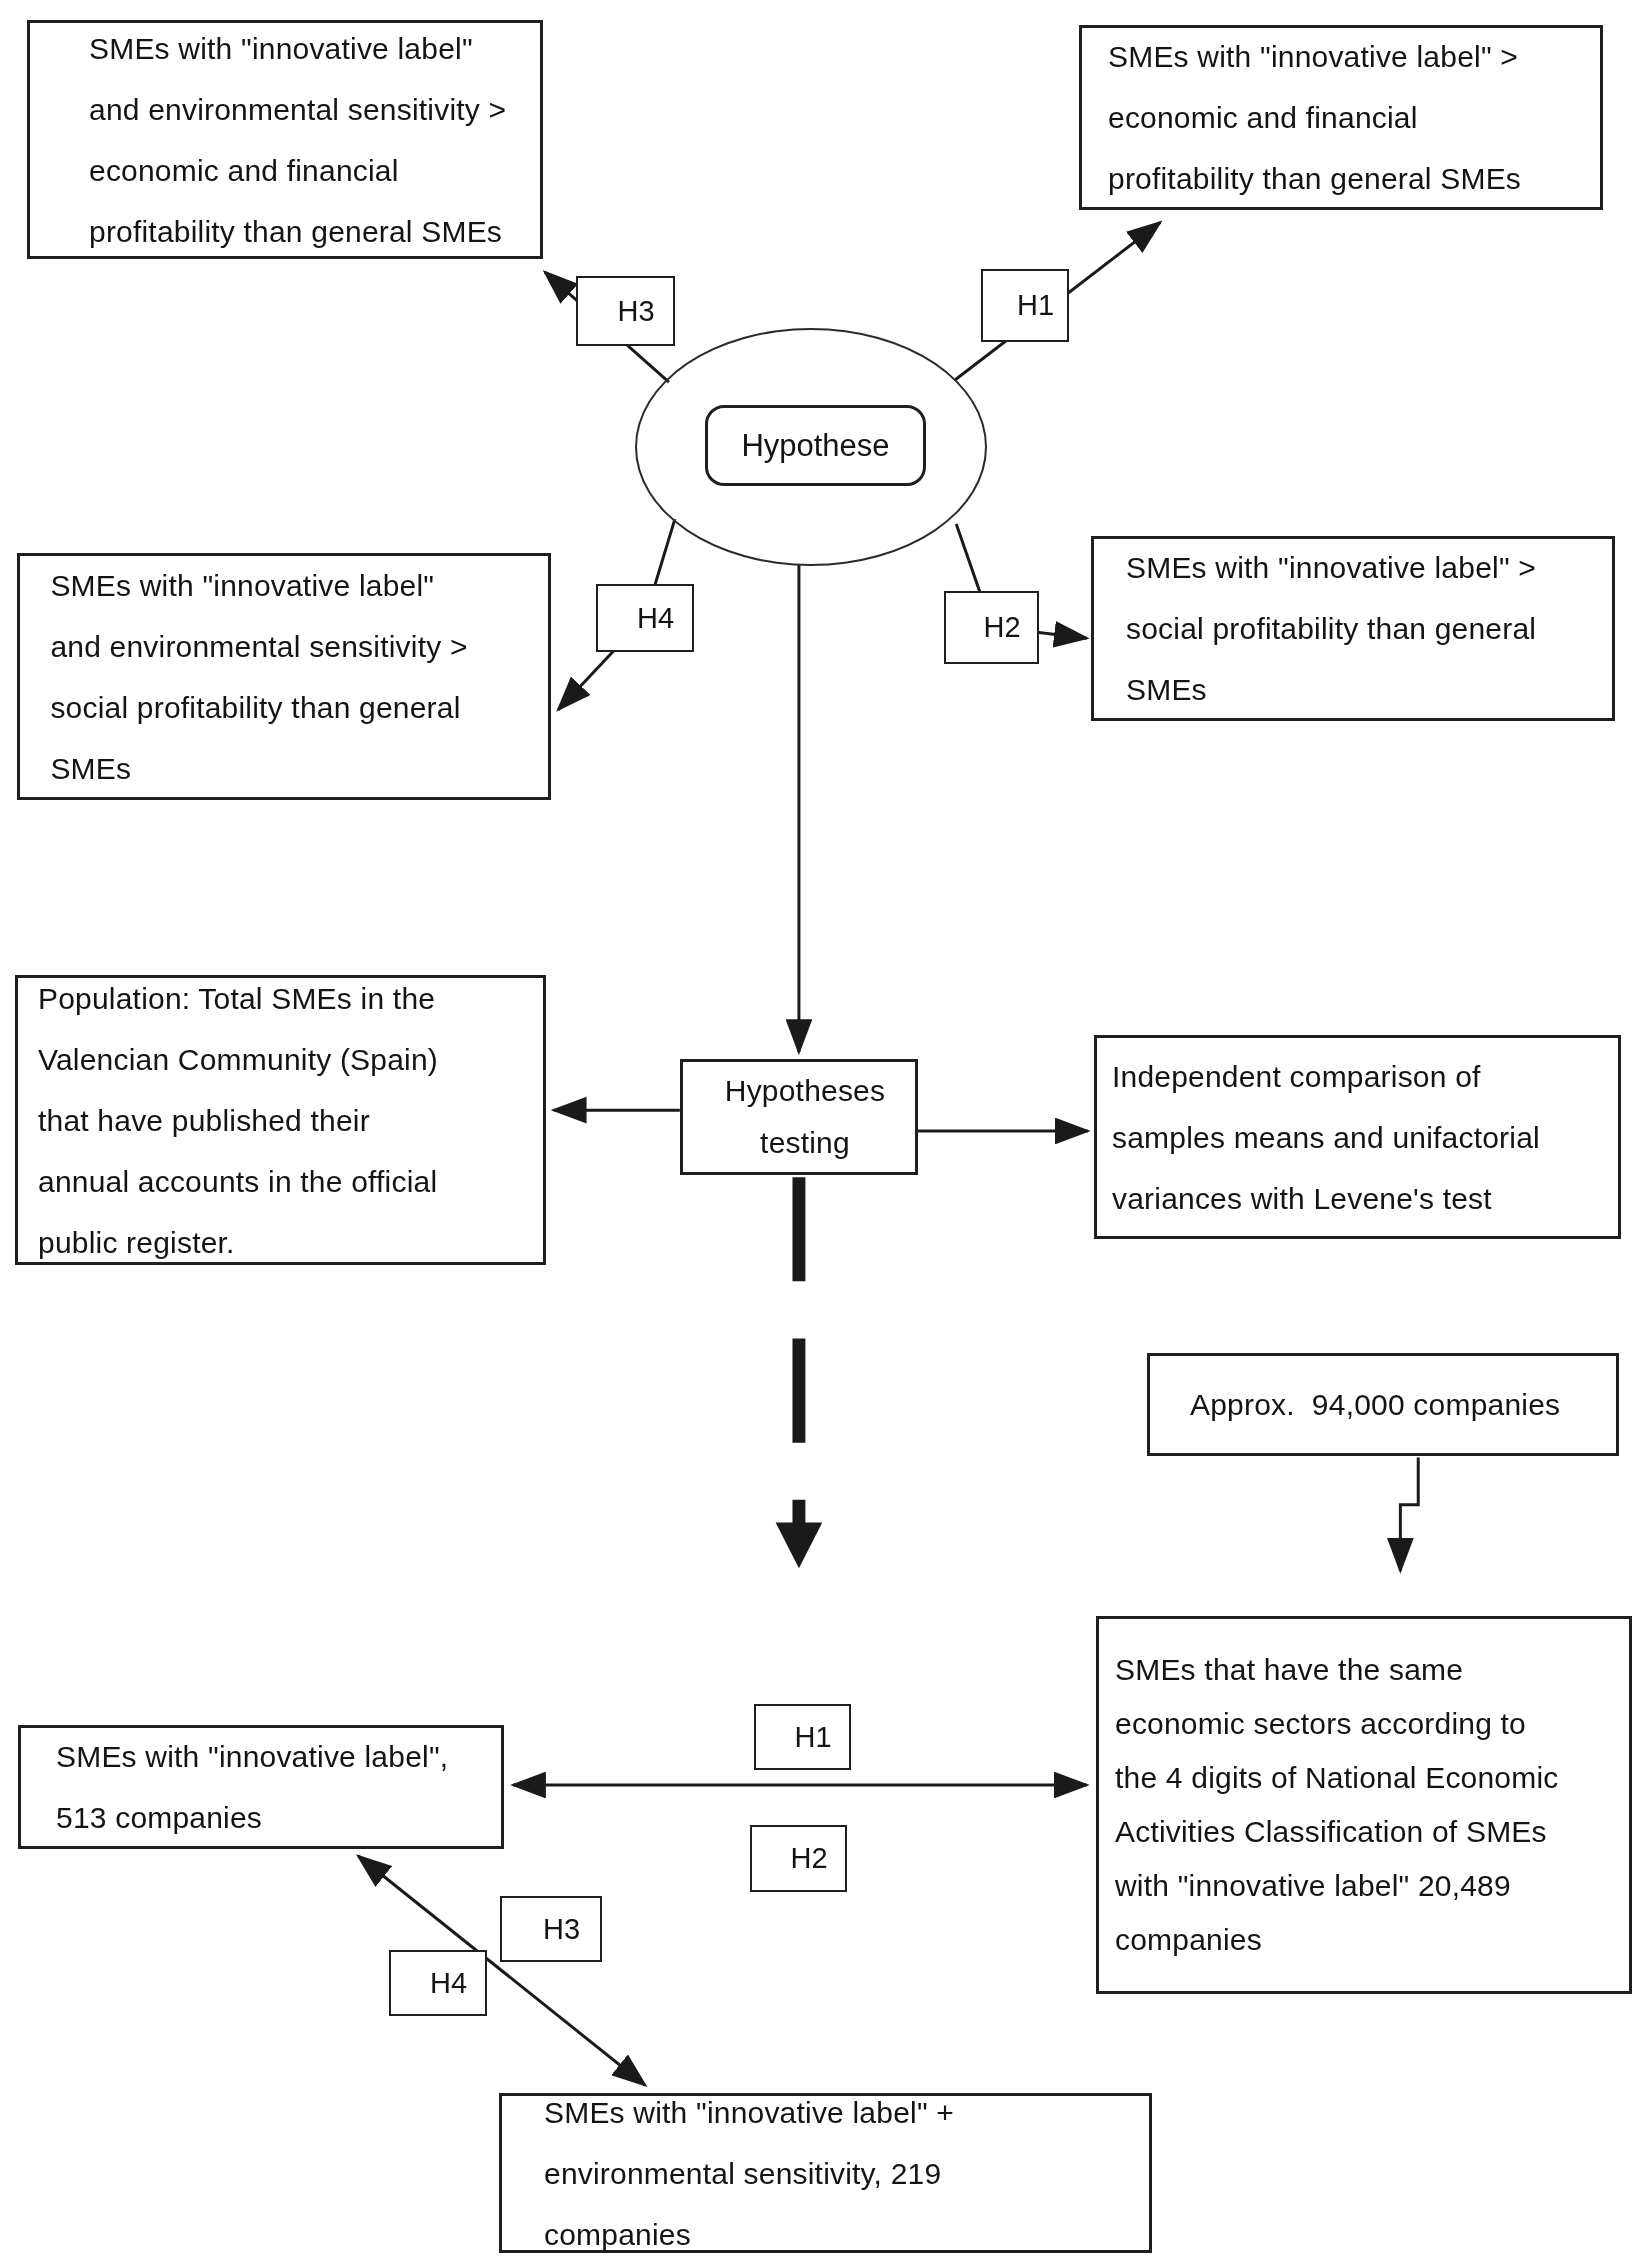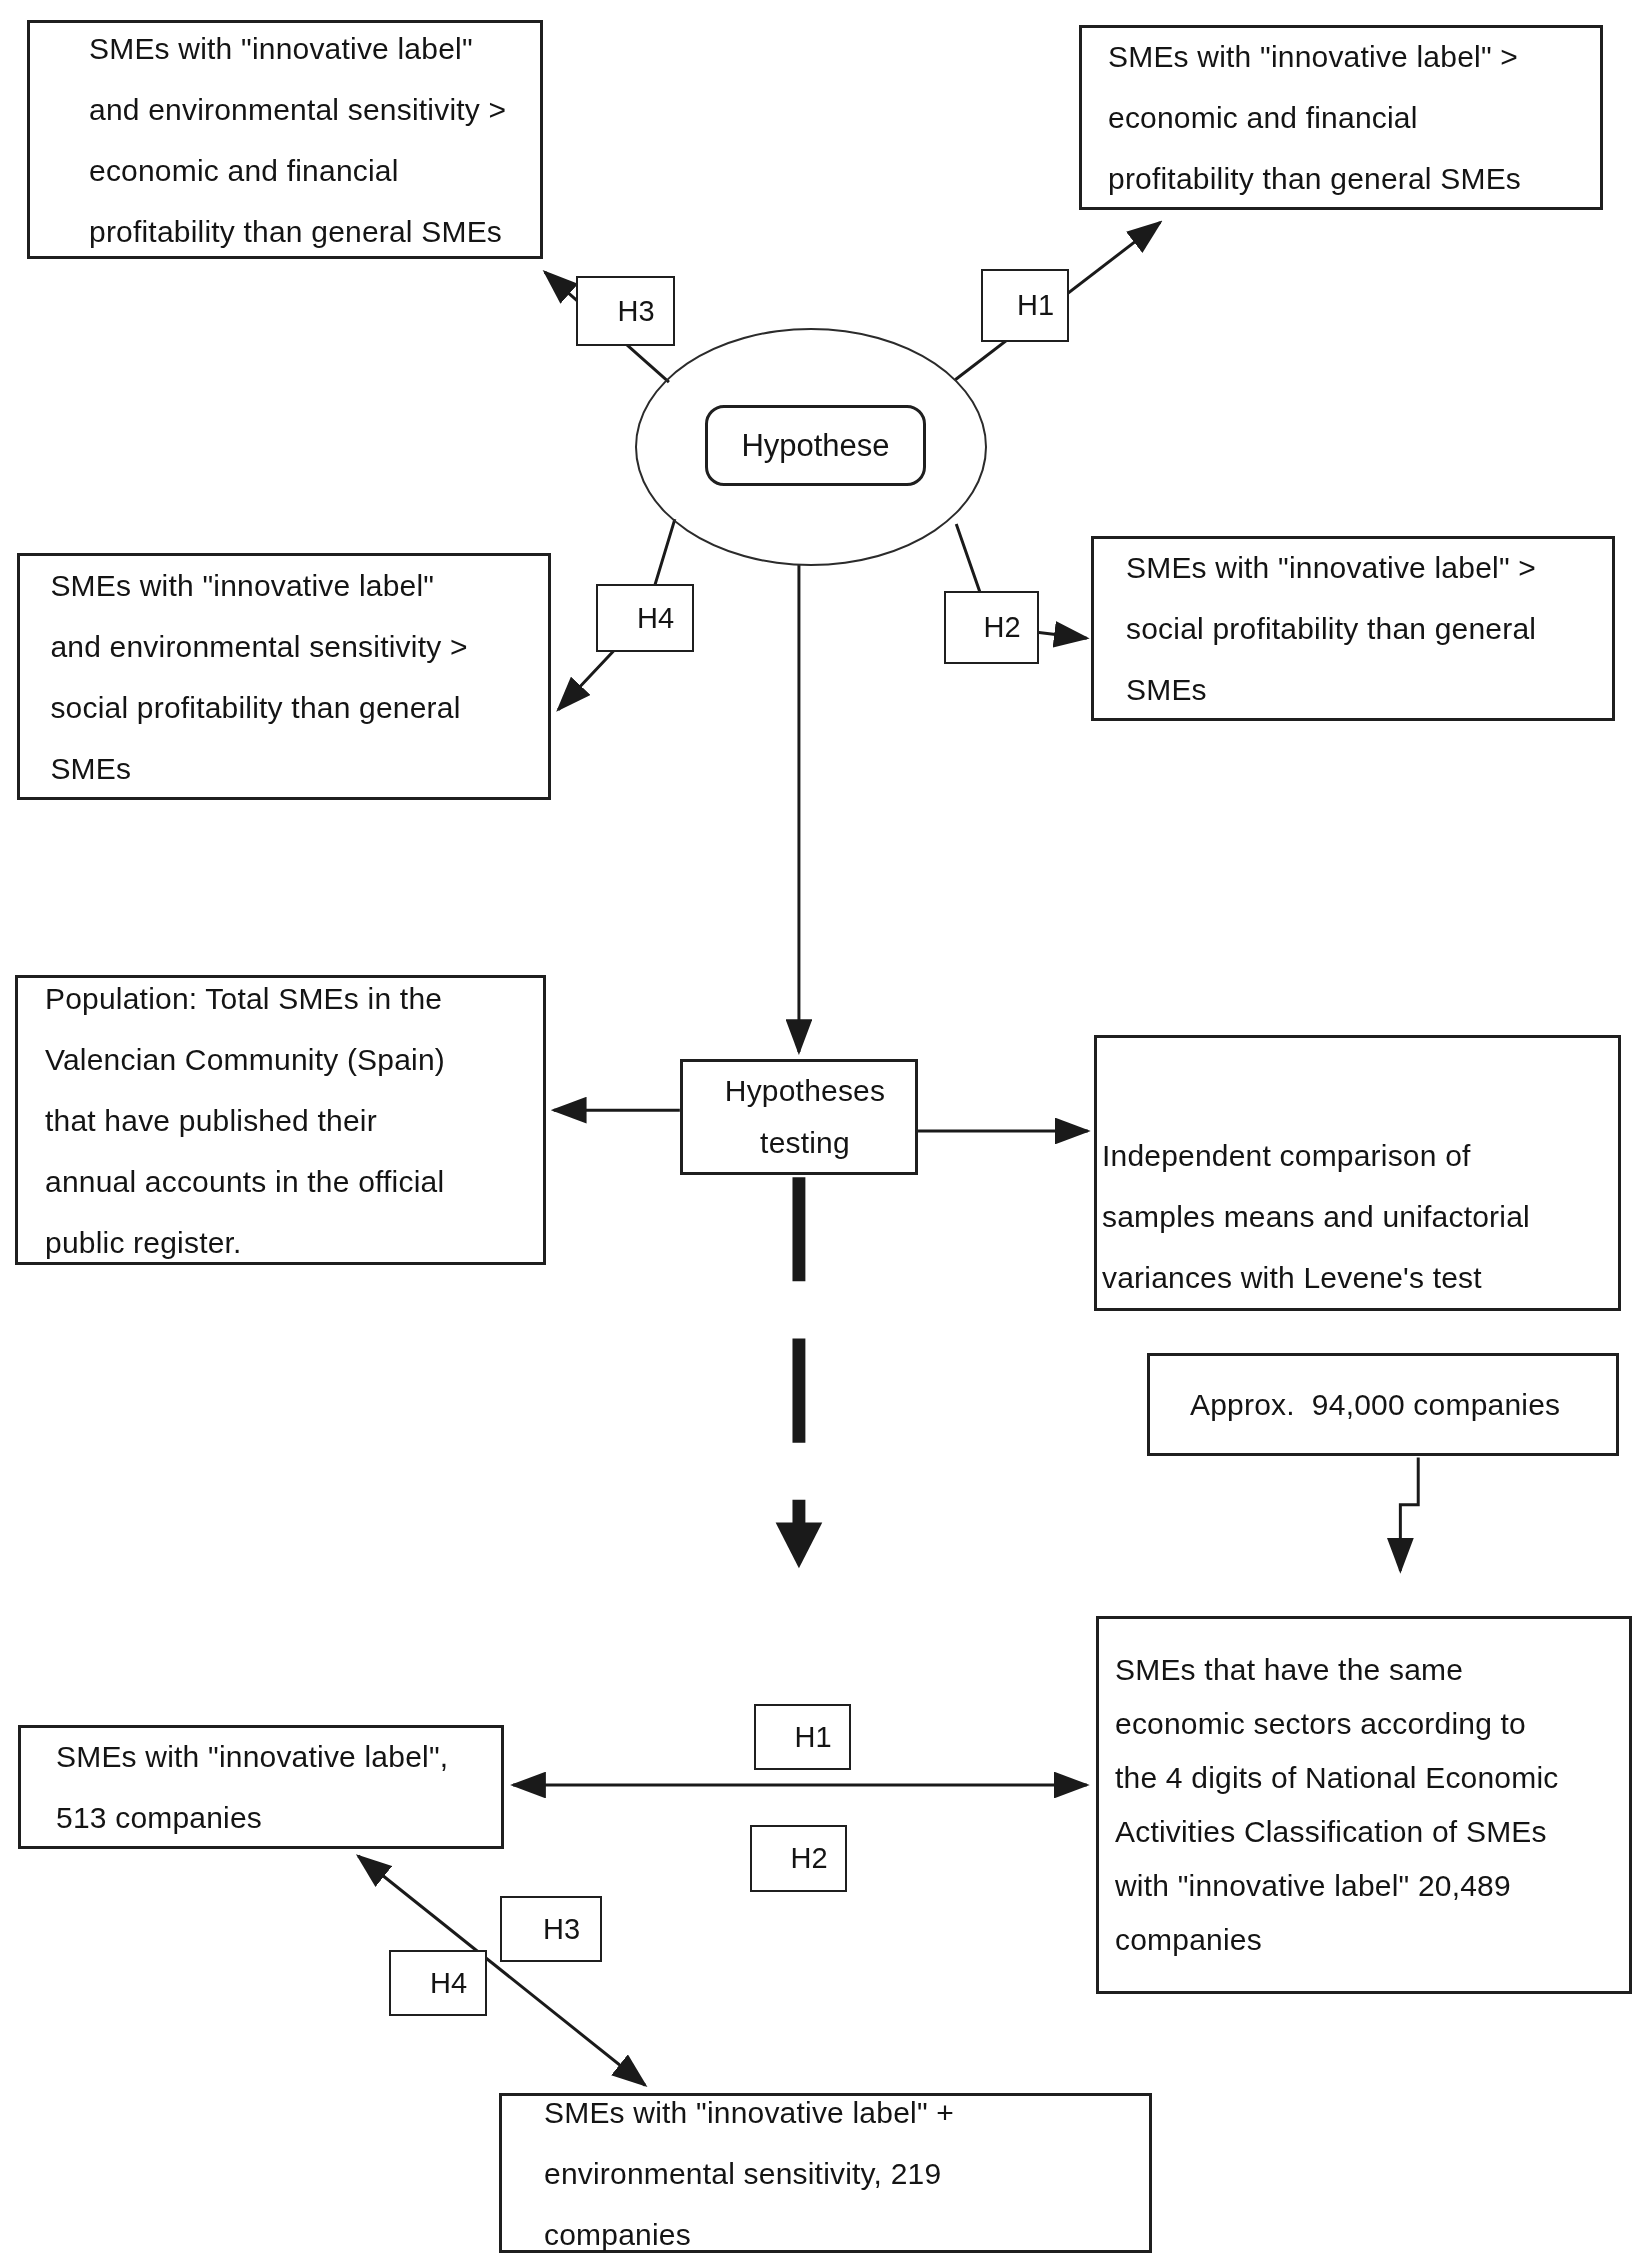--- a/index.html
+++ b/index.html
@@ -126,34 +126,34 @@
   <div class="hlabel" style="left:981px;top:269px;width:88px;height:73px;">
     <span>H1</span>
   </div>
   <div class="hlabel" style="left:596px;top:584px;width:98px;height:68px;">
     <span>H4</span>
   </div>
   <div class="hlabel" style="left:944px;top:591px;width:95px;height:73px;">
     <span>H2</span>
   </div>
 
-  <div class="box" style="left:15px;top:975px;width:531px;height:290px;padding-left:27px;">
+  <div class="box" style="left:15px;top:975px;width:531px;height:290px;padding-left:20px;">
     <span class="txt">Population: Total SMEs in the
 Valencian Community (Spain)
 that have published their
 annual accounts in the official
 public register.</span>
   </div>
 
   <div class="box centered" style="left:680px;top:1059px;width:238px;height:116px;">
     <span class="txt">Hypotheses
 testing</span>
   </div>
 
-  <div class="box" style="left:1094px;top:1035px;width:527px;height:276px;padding-left:5px;align-items:flex-end;">
+  <div class="box" style="left:1094px;top:1035px;width:527px;height:204px;padding-left:15px;">
     <span class="txt">Independent comparison of
 samples means and unifactorial
 variances with Levene's test</span>
   </div>
 
   <div class="box" style="left:1147px;top:1353px;width:472px;height:103px;padding-left:40px;">
     <span class="txt">Approx.  94,000 companies</span>
   </div>
 
   <div class="box" style="left:18px;top:1725px;width:486px;height:124px;padding-left:35px;">

